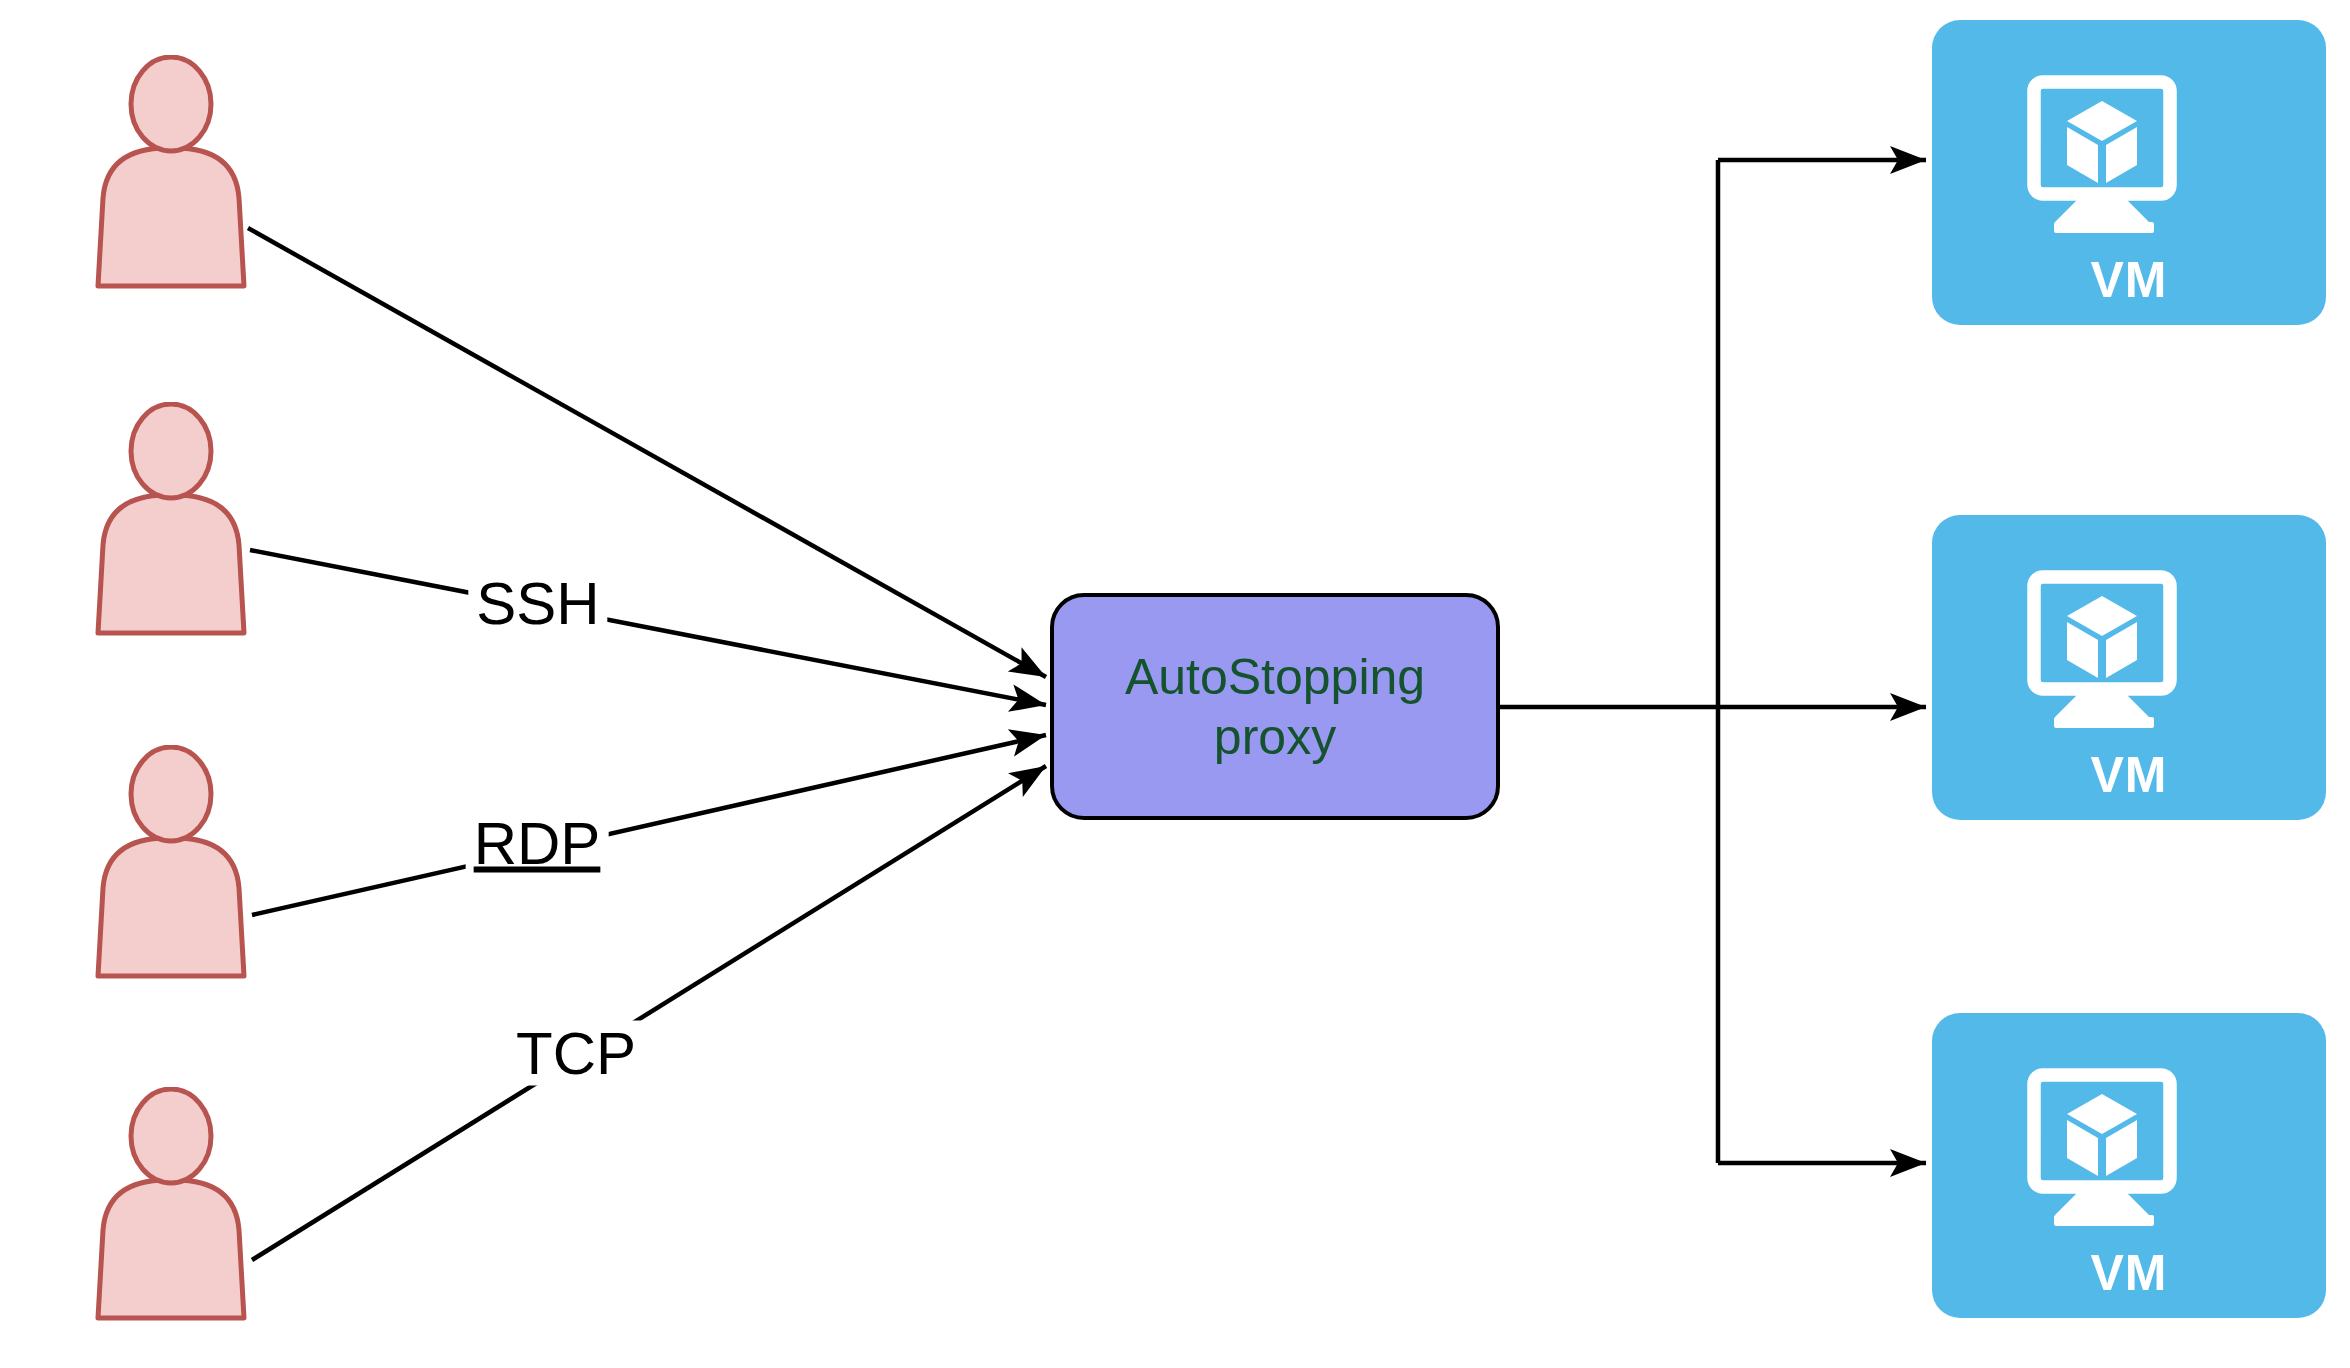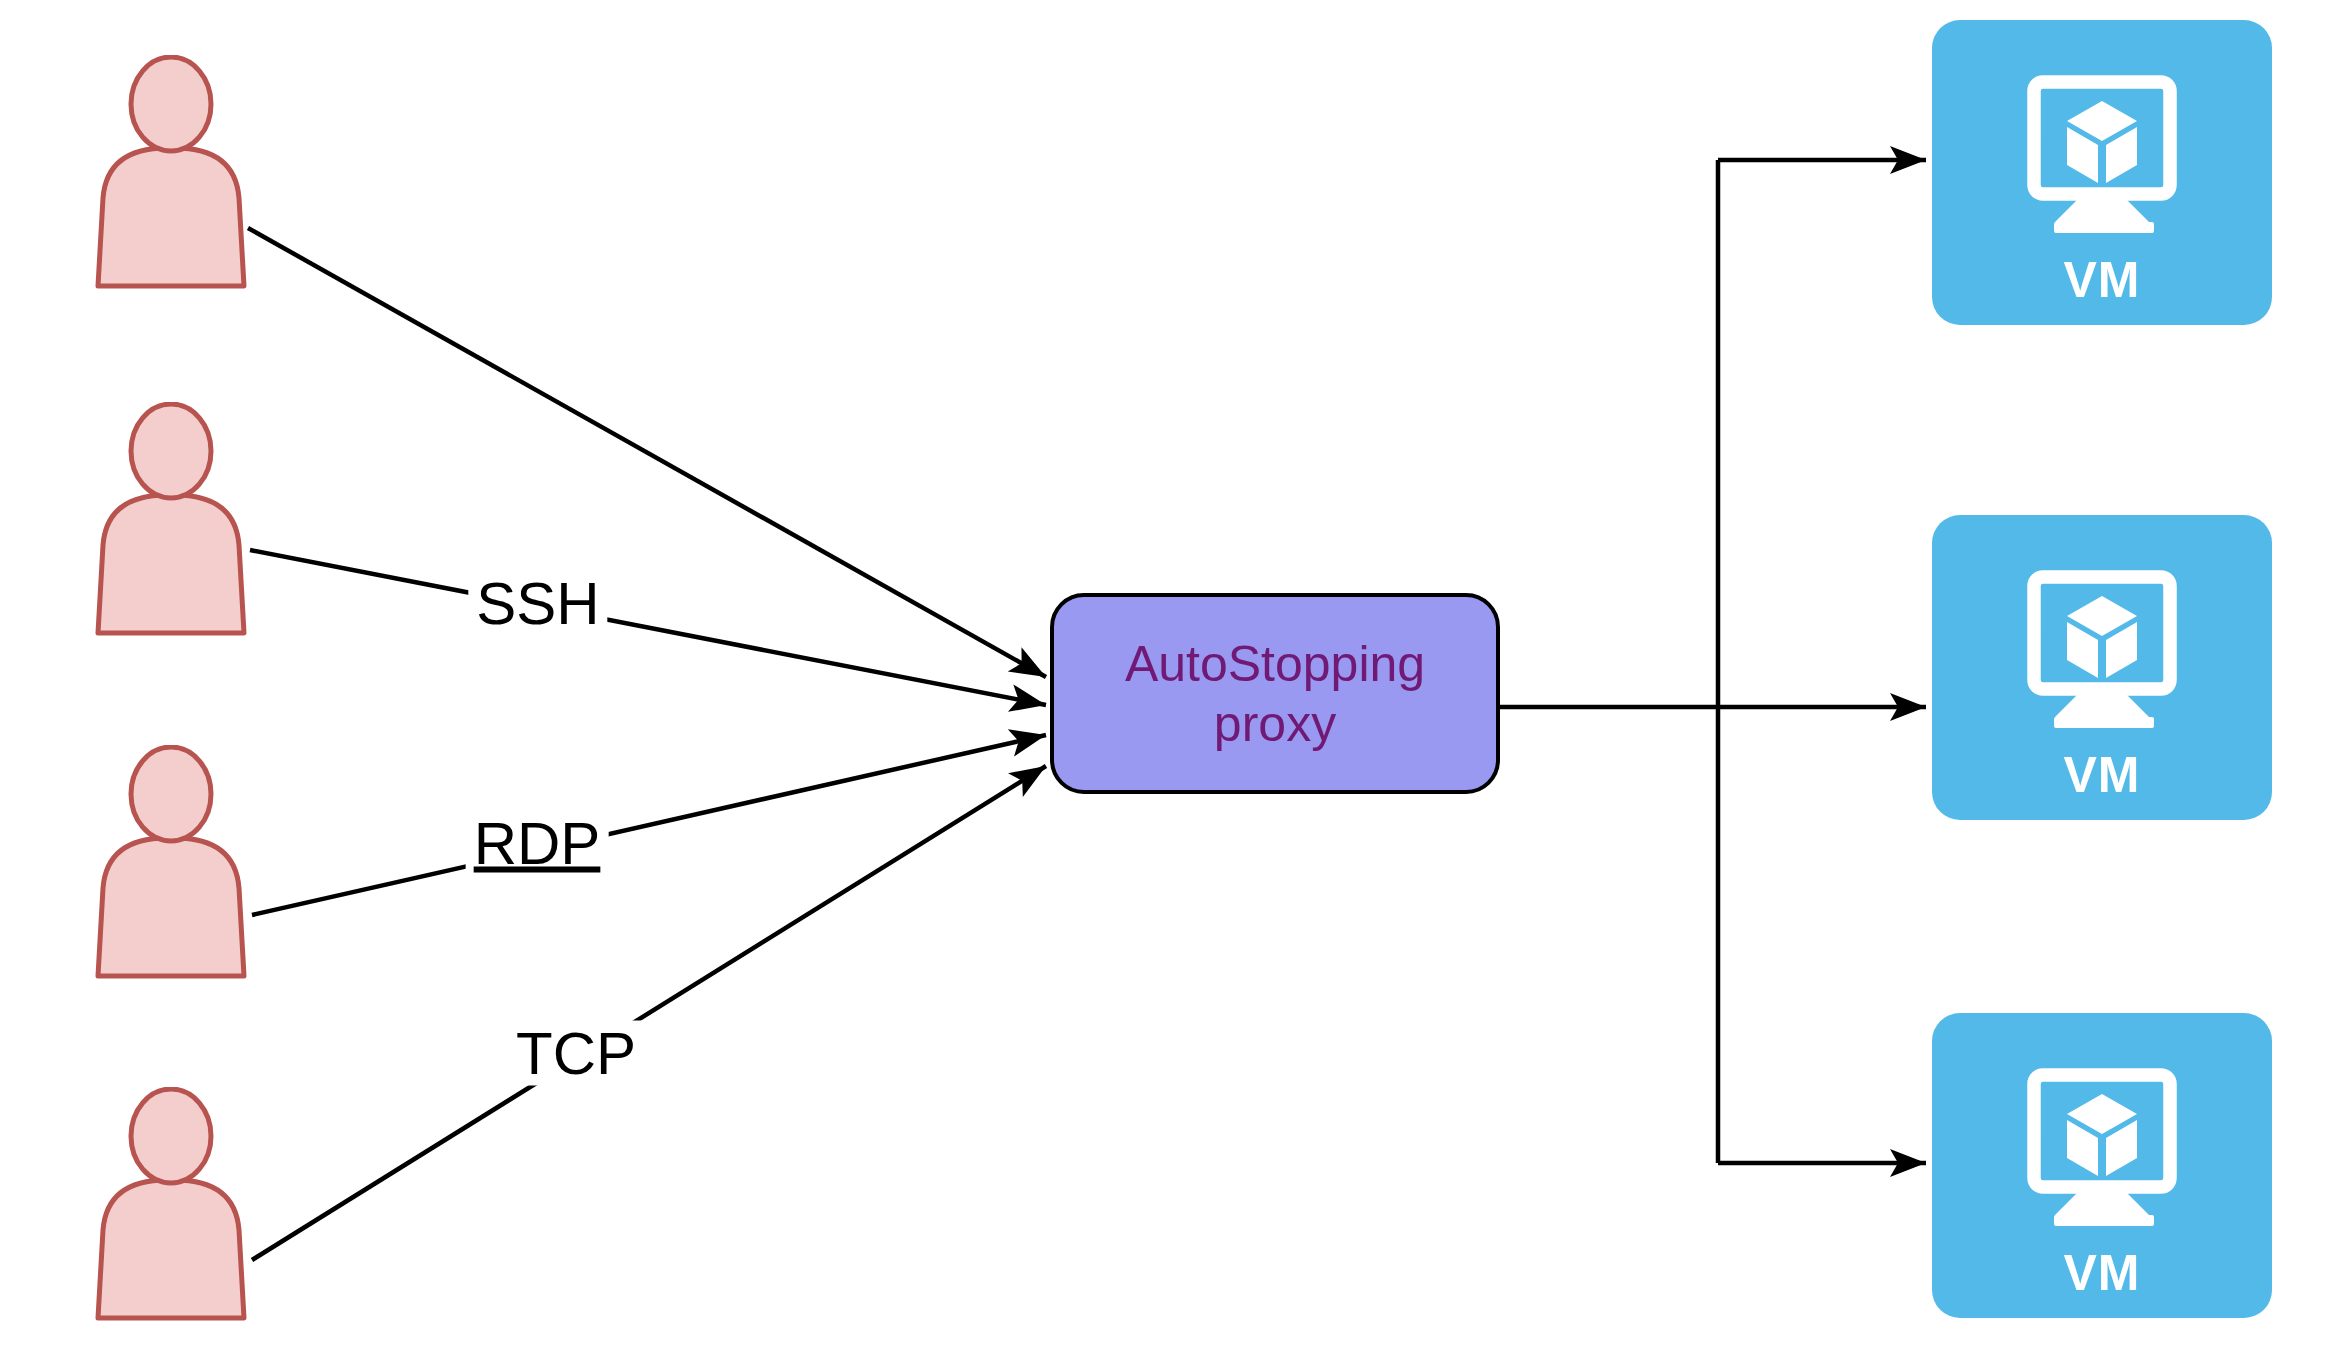--- a/index.html
+++ b/index.html
@@ -12,25 +12,25 @@
   body{background:var(--canvas-bg);font-family:"Liberation Sans",sans-serif;}
   .canvas{position:relative;width:2350px;height:1368px;background:var(--canvas-bg);overflow:hidden;}
   .edge-layer{position:absolute;left:0;top:0;}
   .edge-layer line,.edge-layer path.wire{stroke:var(--edge);stroke-width:4.5;fill:none;}
   .arrowhead{fill:var(--edge);stroke:none;}
   .user-node{position:absolute;width:165px;height:235px;}
   .user-node svg{width:100%;height:100%;display:block;}
   .person-head,.person-body{fill:var(--user-fill);stroke:var(--user-stroke);stroke-width:5;stroke-linejoin:round;}
   .edge-label{position:absolute;transform:translate(-50%,-50%);background:var(--canvas-bg);
     color:var(--label-text);font-size:60px;line-height:1.05;padding:1px 8px;white-space:nowrap;}
-  .proxy-node{position:absolute;left:1050px;top:593px;width:450px;height:201px;
+  .proxy-node{position:absolute;left:1050px;top:593px;width:450px;height:227px;
     background:var(--proxy-fill);border:4px solid var(--proxy-stroke);border-radius:34px;
     display:flex;align-items:center;justify-content:center;text-align:center;
-    font-size:50px;line-height:1.2;color:#701a75;padding:9px 55px;}
-  .vm-node{position:absolute;left:1932px;width:340px;height:305px;background:var(--vm-fill);
+    font-size:50px;line-height:1.2;color:#14532d;padding:9px 55px;}
+  .vm-node{position:absolute;left:1932px;width:394px;height:305px;background:var(--vm-fill);
     border-radius:28px;}
   .vm-node svg{position:absolute;left:95px;top:55px;width:150px;height:160px;display:block;}
   .vm-label{position:absolute;left:0;right:0;bottom:16px;text-align:center;
     color:var(--vm-text);font-size:50px;font-weight:bold;letter-spacing:1px;}
   .vm-icon-stroke{fill:none;stroke:#fff;stroke-width:13.5;}
   .vm-icon-fill{fill:#fff;stroke:none;}
 </style>
 </head>
 <body>
 

